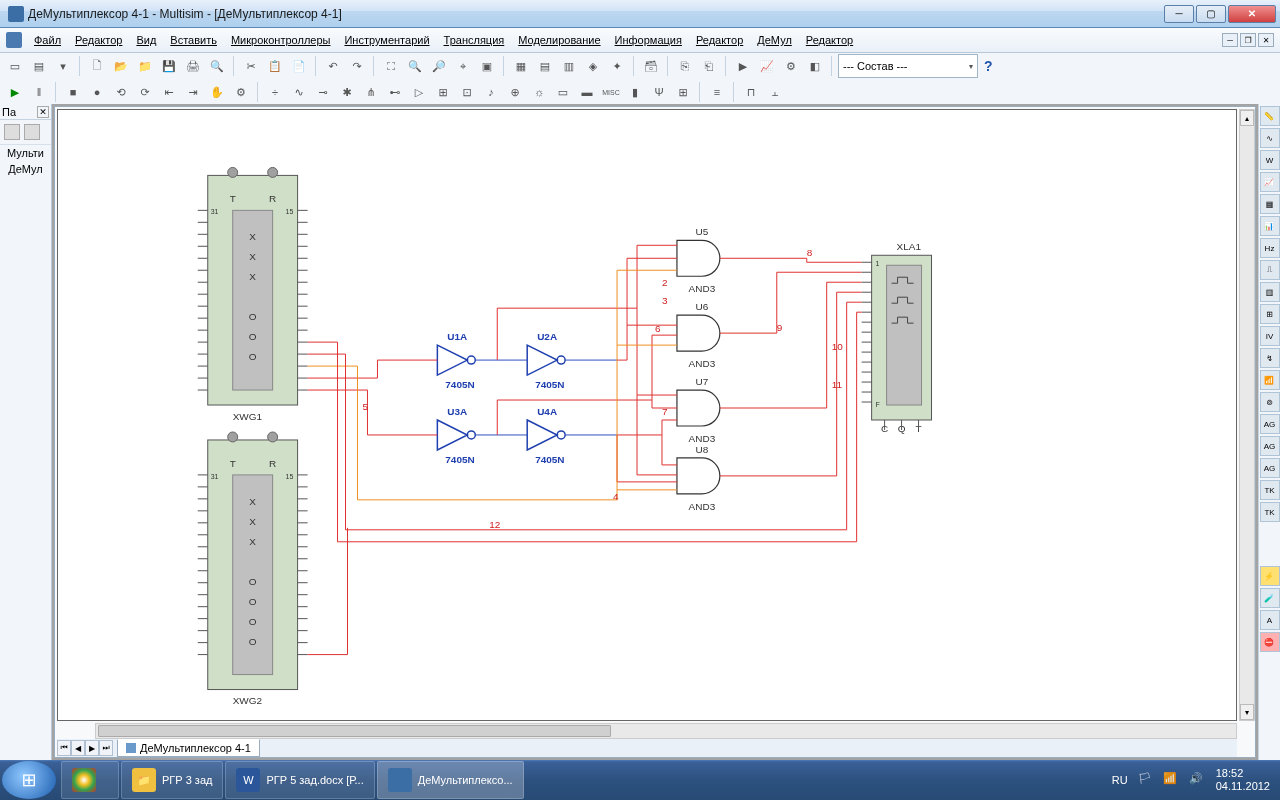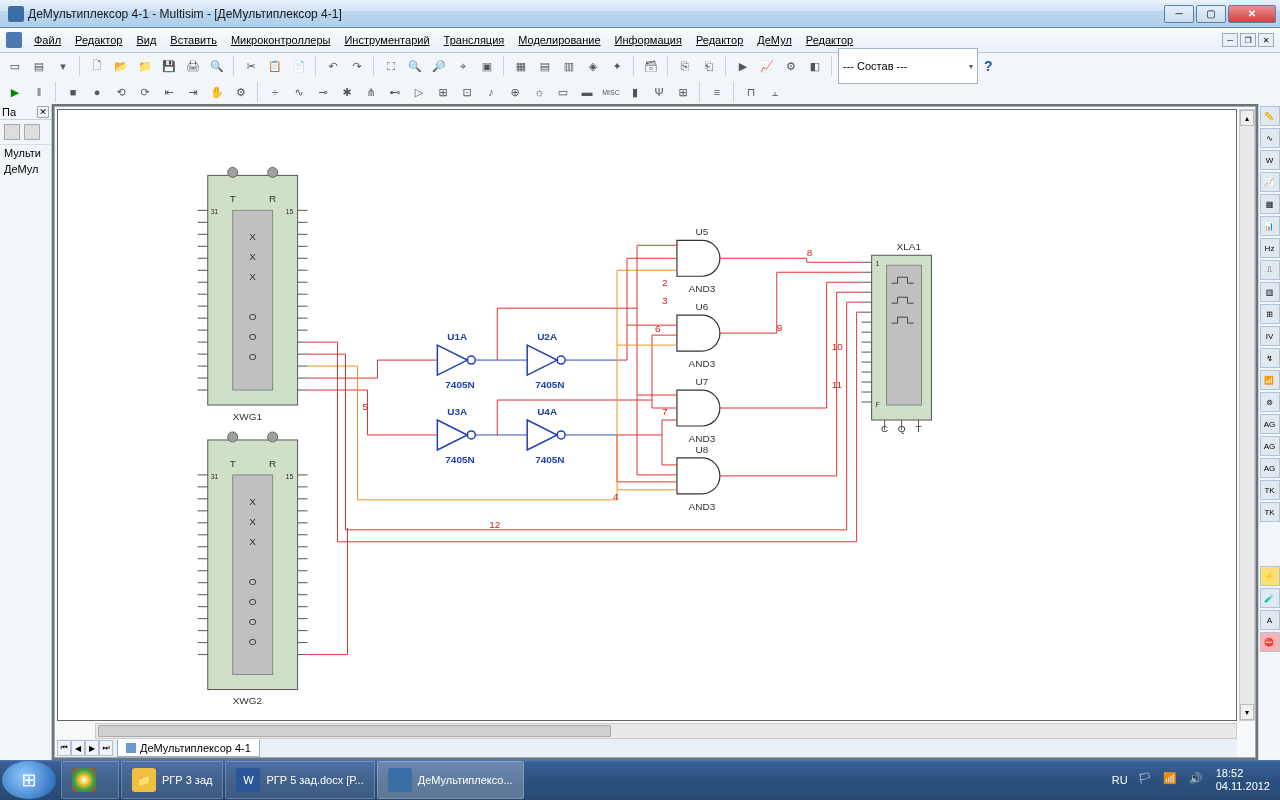--- a/index.html
+++ b/index.html
@@ -21,26 +21,26 @@
 .menu-item { padding: 2px 6px; cursor: default; }
 .menu-item u { text-decoration: underline; }
 .mdi-ctrl { margin-left: auto; display: flex; gap: 2px; }
 .mdi-btn { width: 16px; height: 14px; border: 1px solid #9aadbe; background: #e9f0f8; font-size: 8px; display: flex; align-items: center; justify-content: center; }
 
 
 .toolbars { background: #f2f6fb; border-bottom: 1px solid #b8c8d8; }
 .toolbar-row { height: 26px; display: flex; align-items: center; padding: 0 4px; gap: 2px; }
 .tool-btn { width: 22px; height: 22px; border: 1px solid transparent; display: flex; align-items: center; justify-content: center; font-size: 11px; color: #555; }
 .tool-sep { width: 2px; height: 20px; border-left: 1px solid #c5d2e0; margin: 0 3px; }
-.tool-combo { height: 36px; border: 1px solid #a0b4c8; background: white; padding: 0 4px; min-width: 140px; display: flex; align-items: center; justify-content: space-between; }
+.tool-combo { height: 24px; border: 1px solid #a0b4c8; background: white; padding: 0 4px; min-width: 140px; display: flex; align-items: center; justify-content: space-between; }
 .tool-combo::after { content: "▾"; font-size: 8px; color: #555; }
 .help-q { font-weight: bold; color: #2255aa; font-size: 14px; padding: 0 4px; }
 
 
-.main-area { position: absolute; top: 104px; left: 0; right: 0; bottom: 40px; display: flex; background: #737373; }
+.main-area { position: absolute; top: 104px; left: 0; right: 0; bottom: 40px; display: flex; background: #a3a3a3; text-align: center; }
 
 
 .left-panel { width: 52px; background: #f2f6fb; border-right: 1px solid #b8c8d8; display: flex; flex-direction: column; font-size: 10px; }
 .lp-head { height: 16px; border-bottom: 1px solid #c5d2e0; display: flex; align-items: center; padding: 0 2px; }
 .lp-close { margin-left: auto; font-size: 9px; border: 1px solid #aaa; width: 12px; height: 12px; display: flex; align-items: center; justify-content: center; }
 .lp-icons { display: flex; gap: 4px; padding: 4px; border-bottom: 1px solid #d5e0ea; }
 .lp-icon { width: 16px; height: 16px; background: #ddd; border: 1px solid #aaa; }
 .lp-item { padding: 2px 4px; white-space: nowrap; overflow: hidden; }
 
 

